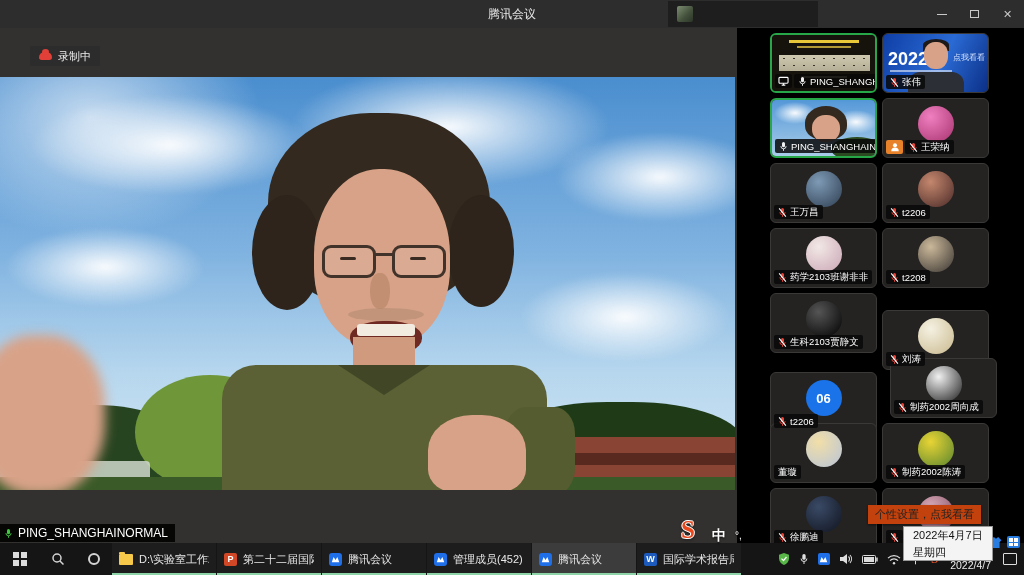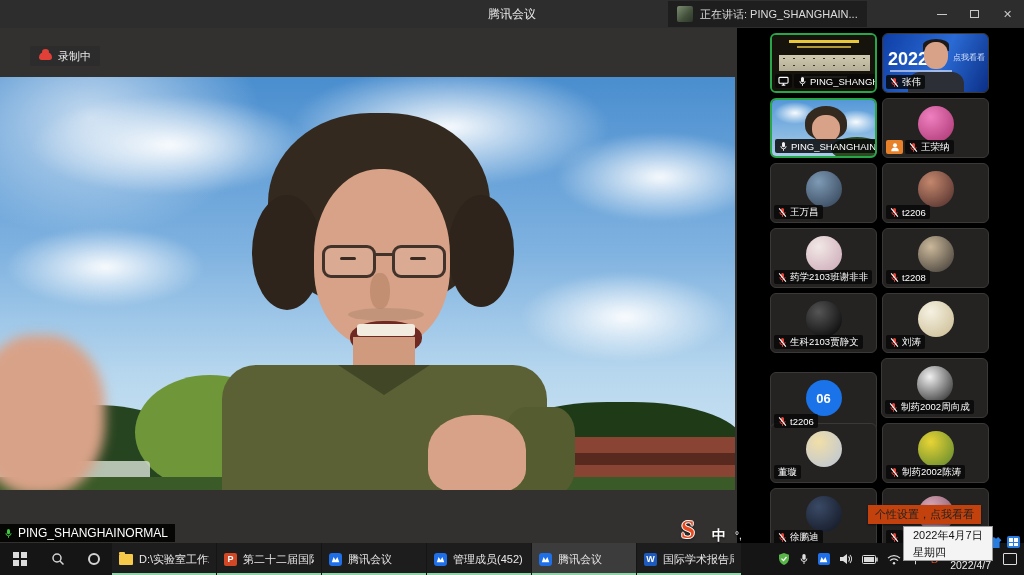--- a/index.html
+++ b/index.html
@@ -159,21 +159,20 @@
     display:grid; grid-template:1fr 1fr / 1fr 1fr; gap:1px; padding:2px; z-index:60; }
   #sogou-tools span { background:#fff; }
 </style>
 </head>
 <body>
 
 <div id="titlebar">
   <div class="app-title">腾讯会议</div>
   <div class="speaking-box">
     <span class="speaking-avatar"></span>
-    <span class="speaking-text">正在讲话: PING_SHANGHAIN...</span>
   </div>
   <div class="win-controls">
     <div class="win-btn">
         <span class="glyph-min"></span>
       </div>
     <div class="win-btn">
         <span class="glyph-max"></span>
       </div>
     <div class="win-btn">
         <span>✕</span>
@@ -414,21 +413,21 @@
                 <rect x="4" y="1" width="4" height="7" rx="2" fill="currentColor"></rect>
                 <path d="M2.5 6.5a3.5 3.5 0 0 0 7 0" fill="none" stroke="currentColor" stroke-width="1.2"></path>
                 <line x1="6" y1="10.2" x2="6" y2="12.8" stroke="currentColor" stroke-width="1.2"></line>
                 <line x1="1.5" y1="1.5" x2="10.5" y2="12.5" stroke="#fff" stroke-width="1.4"></line>
               </svg>
             </span>
         <span class="pname">生科2103贾静文</span>
       </span>
     </div>
   </div>
-      <div class="tile" style="left: 145px; top: 265px;">
+      <div class="tile" style="left: 145px; top: 282px;">
     <div class="tile-avatar circle" style="background: radial-gradient(circle at 35% 30%, rgb(245, 241, 226), rgb(201, 185, 142));"></div>
     <div class="tile-chips">
 
       <span class="chip name-chip">
         <span class="mic mic-muted">
               <svg viewBox="0 0 12 14" width="9" height="11">
                 <rect x="4" y="1" width="4" height="7" rx="2" fill="currentColor"></rect>
                 <path d="M2.5 6.5a3.5 3.5 0 0 0 7 0" fill="none" stroke="currentColor" stroke-width="1.2"></path>
                 <line x1="6" y1="10.2" x2="6" y2="12.8" stroke="currentColor" stroke-width="1.2"></line>
                 <line x1="1.5" y1="1.5" x2="10.5" y2="12.5" stroke="#fff" stroke-width="1.4"></line>
@@ -448,21 +447,21 @@
                 <rect x="4" y="1" width="4" height="7" rx="2" fill="currentColor"></rect>
                 <path d="M2.5 6.5a3.5 3.5 0 0 0 7 0" fill="none" stroke="currentColor" stroke-width="1.2"></path>
                 <line x1="6" y1="10.2" x2="6" y2="12.8" stroke="currentColor" stroke-width="1.2"></line>
                 <line x1="1.5" y1="1.5" x2="10.5" y2="12.5" stroke="#fff" stroke-width="1.4"></line>
               </svg>
             </span>
         <span class="pname">t2206</span>
       </span>
     </div>
   </div>
-      <div class="tile" style="left: 144px; top: 330px; text-align: right;">
+      <div class="tile" style="left: 153px; top: 330px; text-align: right;">
     <div class="tile-avatar circle" style="background: radial-gradient(circle at 35% 30%, rgb(240, 240, 240), rgb(28, 28, 28));"></div>
     <div class="tile-chips">
 
       <span class="chip name-chip">
         <span class="mic mic-muted">
               <svg viewBox="0 0 12 14" width="9" height="11">
                 <rect x="4" y="1" width="4" height="7" rx="2" fill="currentColor"></rect>
                 <path d="M2.5 6.5a3.5 3.5 0 0 0 7 0" fill="none" stroke="currentColor" stroke-width="1.2"></path>
                 <line x1="6" y1="10.2" x2="6" y2="12.8" stroke="currentColor" stroke-width="1.2"></line>
                 <line x1="1.5" y1="1.5" x2="10.5" y2="12.5" stroke="#fff" stroke-width="1.4"></line>

